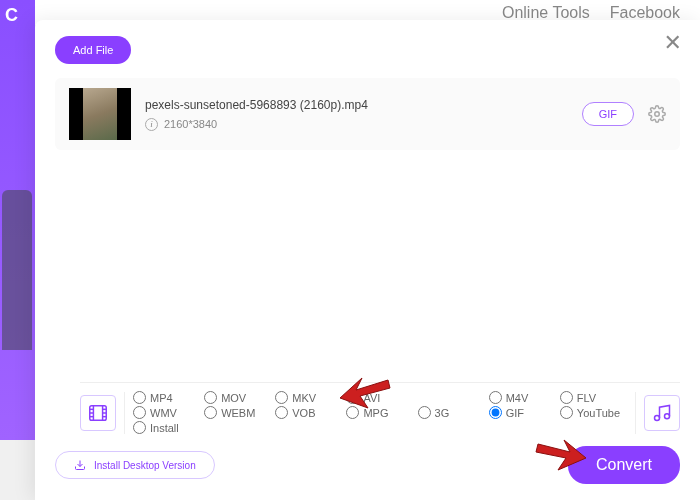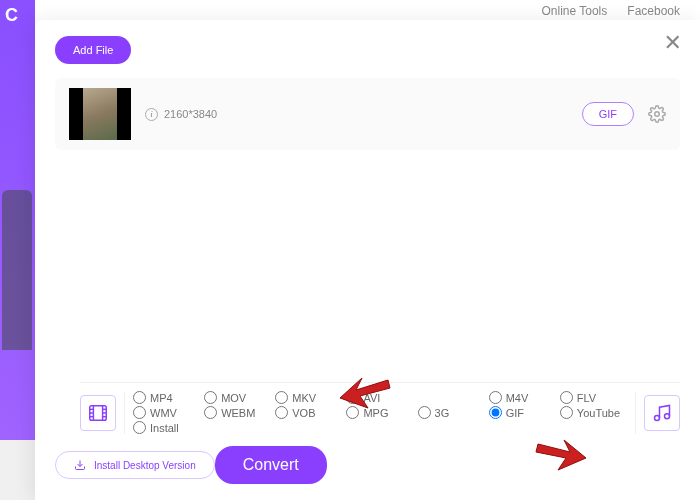--- a/index.html
+++ b/index.html
@@ -13,21 +13,21 @@
     }
     .bg-header {
       position: absolute;
       top: 0; left: 0; right: 0;
       height: 25px;
       background: #fff;
       display: flex;
       justify-content: flex-end;
       gap: 20px;
       padding: 4px 20px 0 0;
-      font-size: 12px;
+      font-size: 16px;
       color: #555;
     }
     .bg-header span { opacity: 0.7; }
     .bg-sidebar {
       position: absolute;
       left: 0; top: 0;
       width: 35px;
       height: 440px;
       background: linear-gradient(180deg, #8a4fff 0%, #a063ff 100%);
       color: #fff;
@@ -183,20 +183,21 @@
       display: flex;
       align-items: center;
       gap: 4px;
       cursor: pointer;
       white-space: nowrap;
     }
     .format-option input { cursor: pointer; }
     .bottom-row {
       display: flex;
       align-items: center;
+      justify-content: space-between;
       margin-top: 12px;
     }
     .install-btn {
       border: 1px solid #d8c8ff;
       background: #fff;
       color: #8a3fff;
       border-radius: 16px;
       padding: 7px 18px;
       font-size: 10px;
       display: inline-flex;
@@ -239,20 +240,21 @@
 
   <button class="add-file">
     <span>Add File</span>
   </button>
 
   <div class="file-row">
     <div class="thumb">
       <div class="thumb-inner"></div>
     </div>
     <div class="file-info">
+      <div class="file-name">pexels-sunsetoned-5968893 (2160p).mp4</div>
       <div class="file-meta">
         <span class="info-circle">i</span>
         <span>2160*3840</span>
       </div>
     </div>
     <button class="format-badge">
       <span>GIF</span>
     </button>
     <div class="gear">
       <svg width="18" height="18" viewBox="0 0 24 24" fill="none" stroke="currentColor" stroke-width="2">

